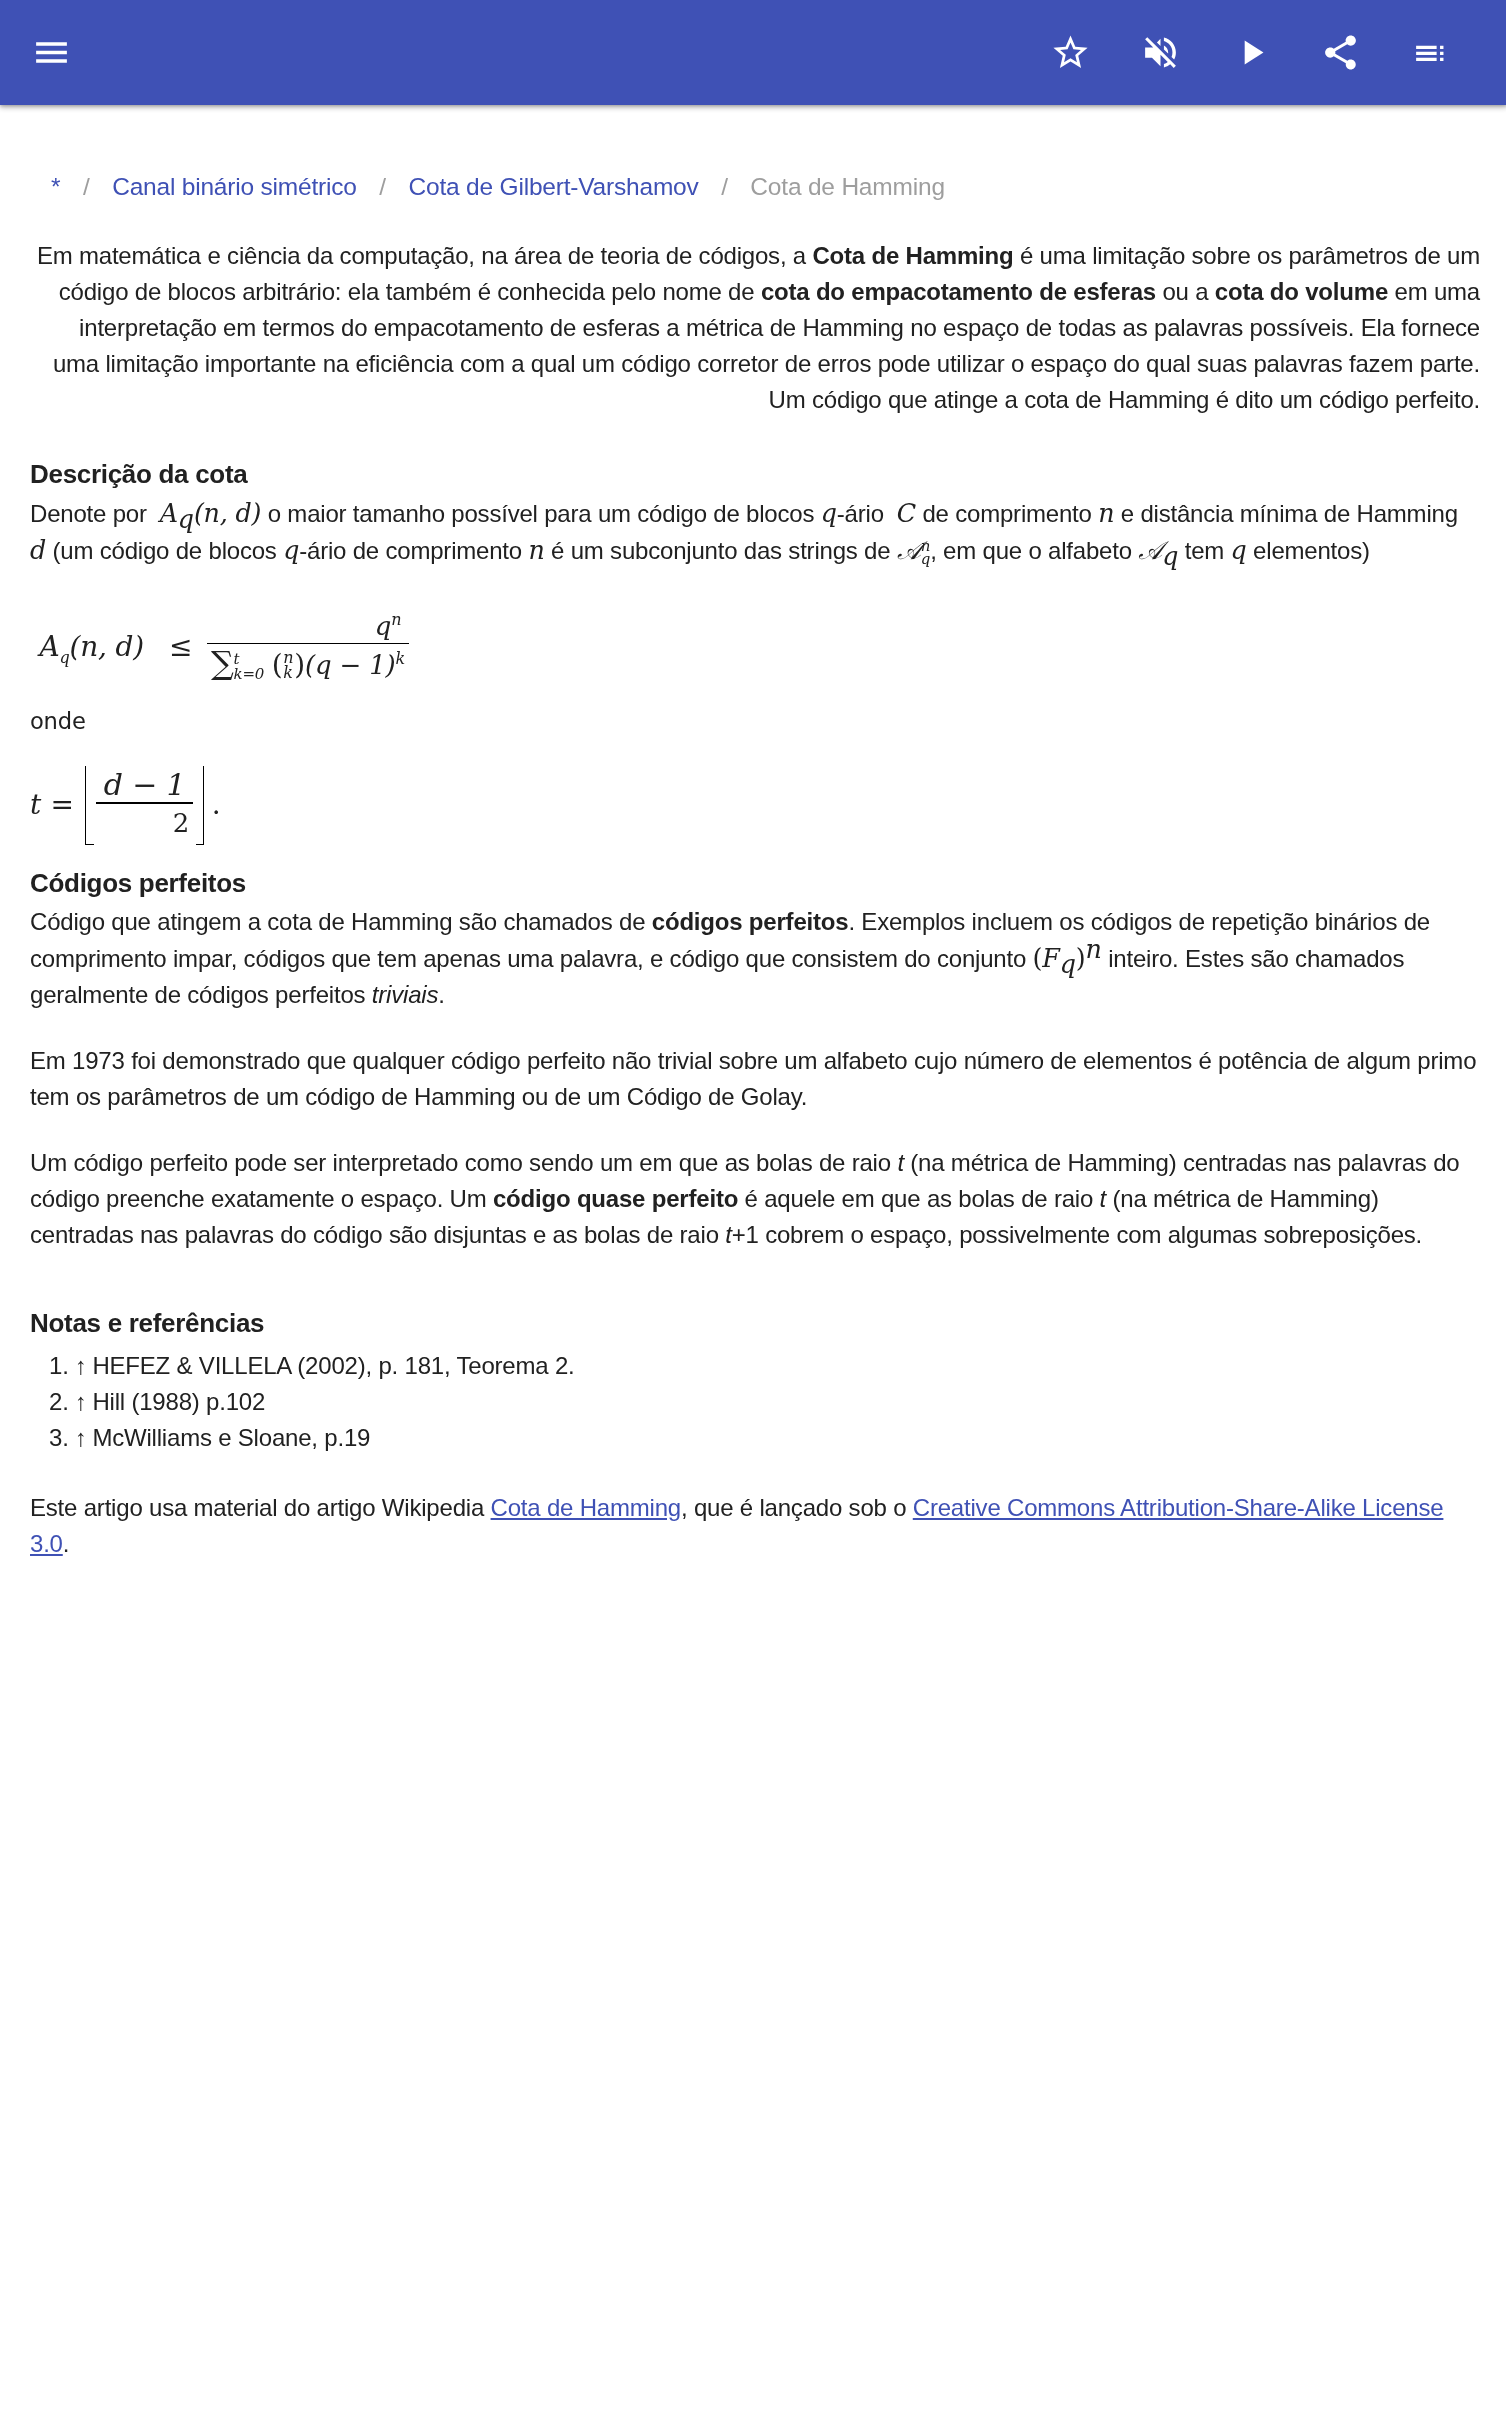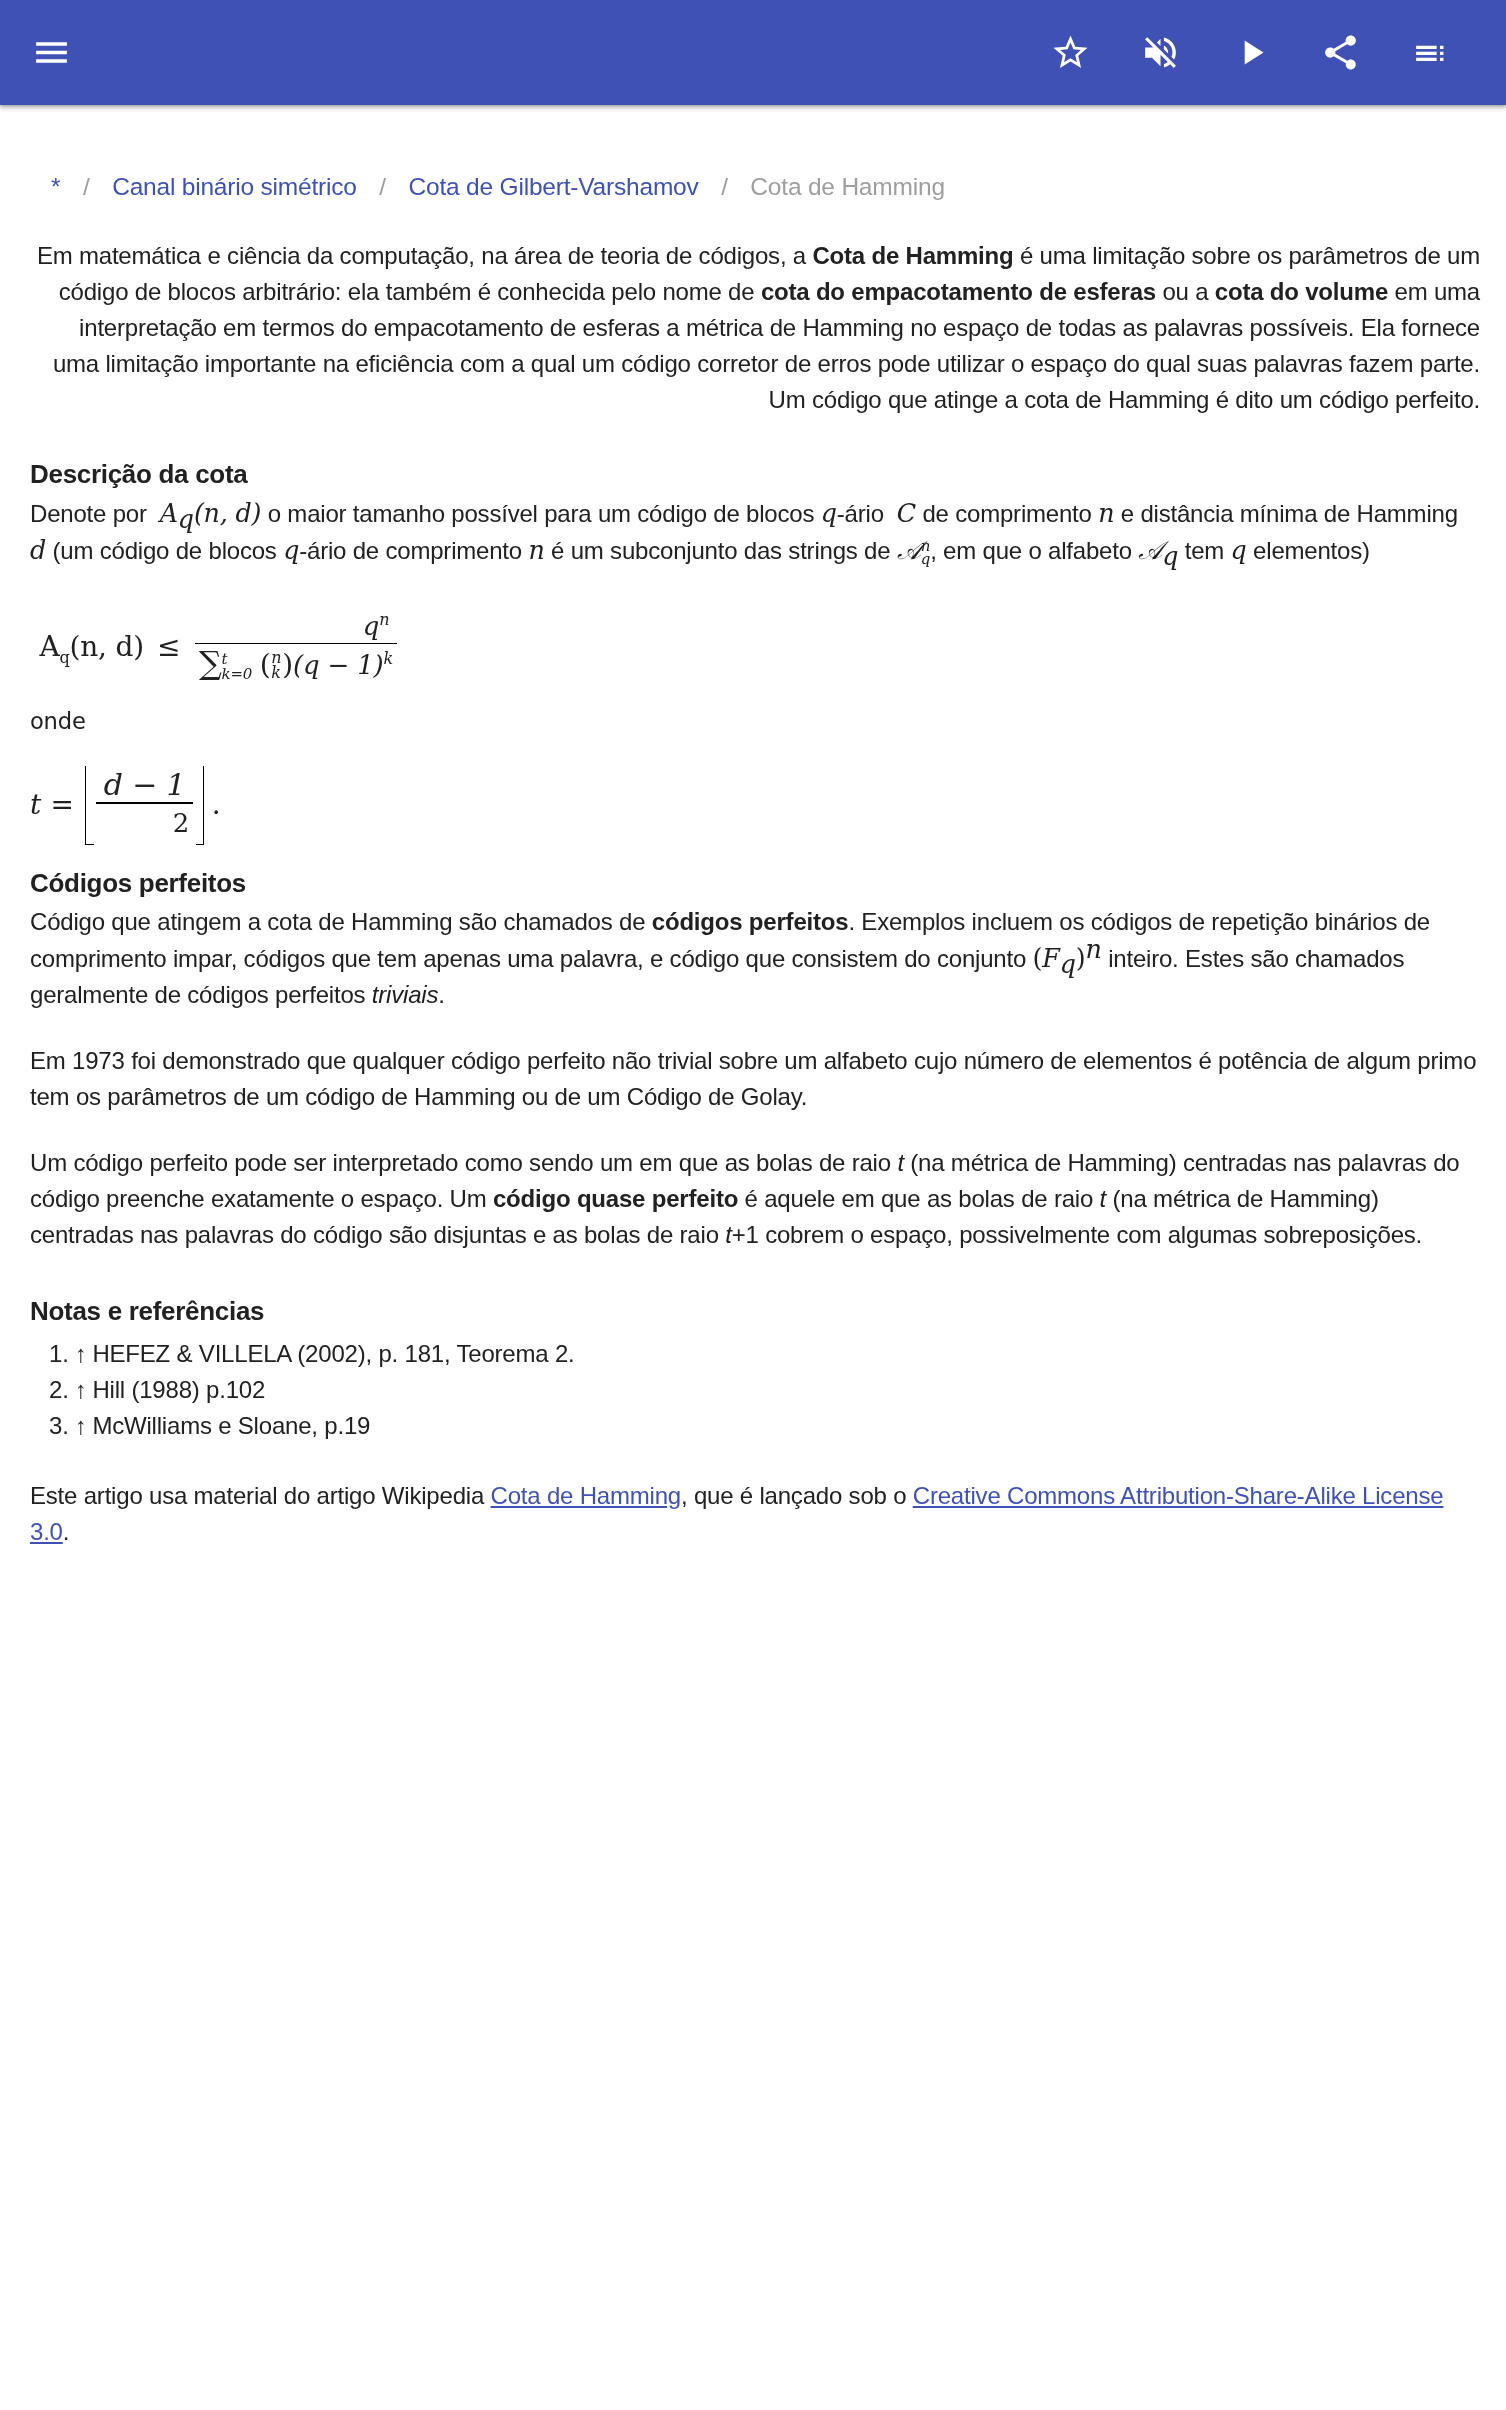--- a/index.html
+++ b/index.html
@@ -33,33 +33,33 @@
   .breadcrumb .current { color: #9e9e9e; }
 
   p { margin: 0; }
   .intro { margin-top: 25px; text-align: right; }
   h2 {
     font-size: 26px; line-height: 41px; font-weight: bold; color: #212121;
     letter-spacing: -0.3px;
   }
   .h-desc { margin-top: 36px; }
   .h-perf { margin-top: 9.4px; }
-  .h-notes { margin-top: 38px; }
+  .h-notes { margin-top: 50px; }
 
   .mi { font-family: "DejaVu Serif", "Liberation Serif", serif; font-style: italic; font-size: 25.4px; }
   .mrm { font-family: "DejaVu Serif", "Liberation Serif", serif; font-size: 25.4px; }
   .mcal { font-family: "DejaVu Serif", "Liberation Serif", serif; font-style: italic; font-size: 25.4px; }
   sub, sup { font-size: 16px; line-height: 0; }
 
   .p-gap { margin-top: 30px; }
   .label-alt { font-family: "DejaVu Sans", sans-serif; font-size: 22.6px; color: #212121; }
 
   
   .formula1 { display: flex; align-items: center; margin-top: 21px; padding-left: 9.4px; height: 113px; }
-  .formula1 .lhs { font-family: "DejaVu Serif", serif; font-size: 28px; margin-right: 13px; }
+  .formula1 .lhs { font-family: "DejaVu Serif", serif; font-style: italic; font-size: 28px; margin-right: 25px; }
   .formula1 .leq { font-family: "DejaVu Serif", serif; font-size: 28px; margin-right: 15px; }
   .frac { display: inline-flex; flex-direction: column; align-items: flex-end; }
   .frac .num { font-family: "DejaVu Serif", serif; font-style: italic; font-size: 26px; line-height: 34px; padding: 0 7.5px; }
   .frac .bar { height: 1.9px; background: #000; align-self: stretch; }
   .frac .den { font-family: "DejaVu Serif", serif; font-size: 26px; line-height: 38px; padding: 0 3.8px; white-space: nowrap; }
   .den .sigma { font-size: 32px; }
   .den .lim { display: inline-flex; flex-direction: column; vertical-align: middle; font-size: 15px; line-height: 15px; font-style: italic; margin-right: 7.5px; }
   .den .binom { display: inline-flex; align-items: center; font-size: 28px; }
   .den .binom .stack { display: inline-flex; flex-direction: column; font-size: 16px; line-height: 15px; font-style: italic; margin: 0 0.9px; }
 

